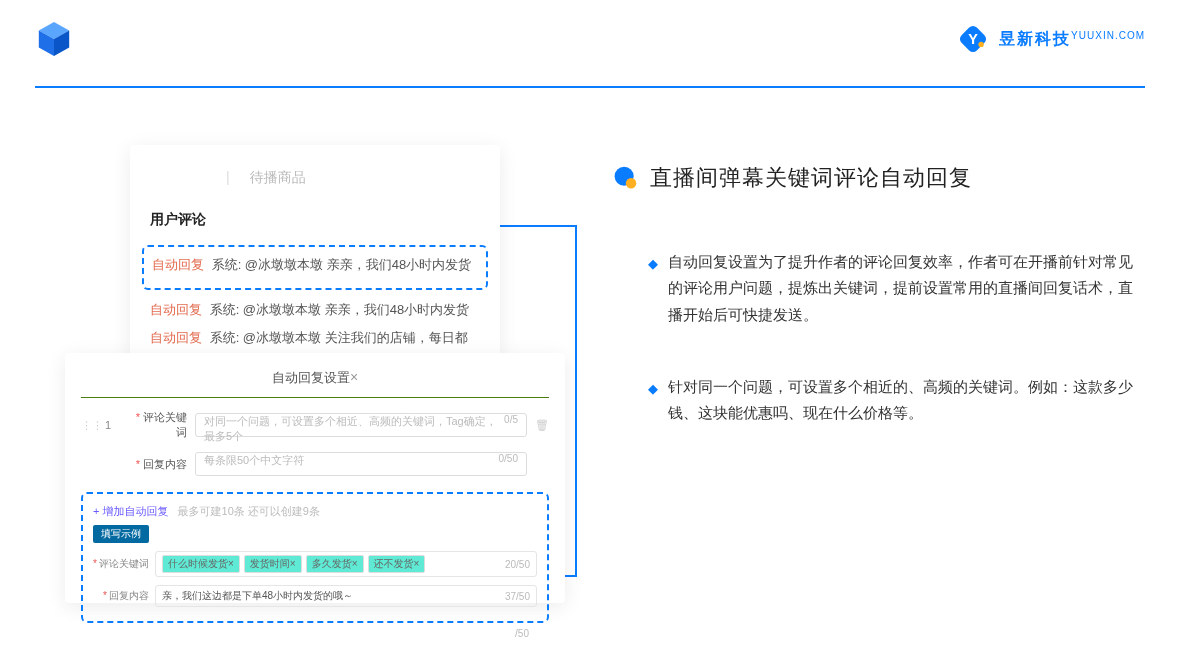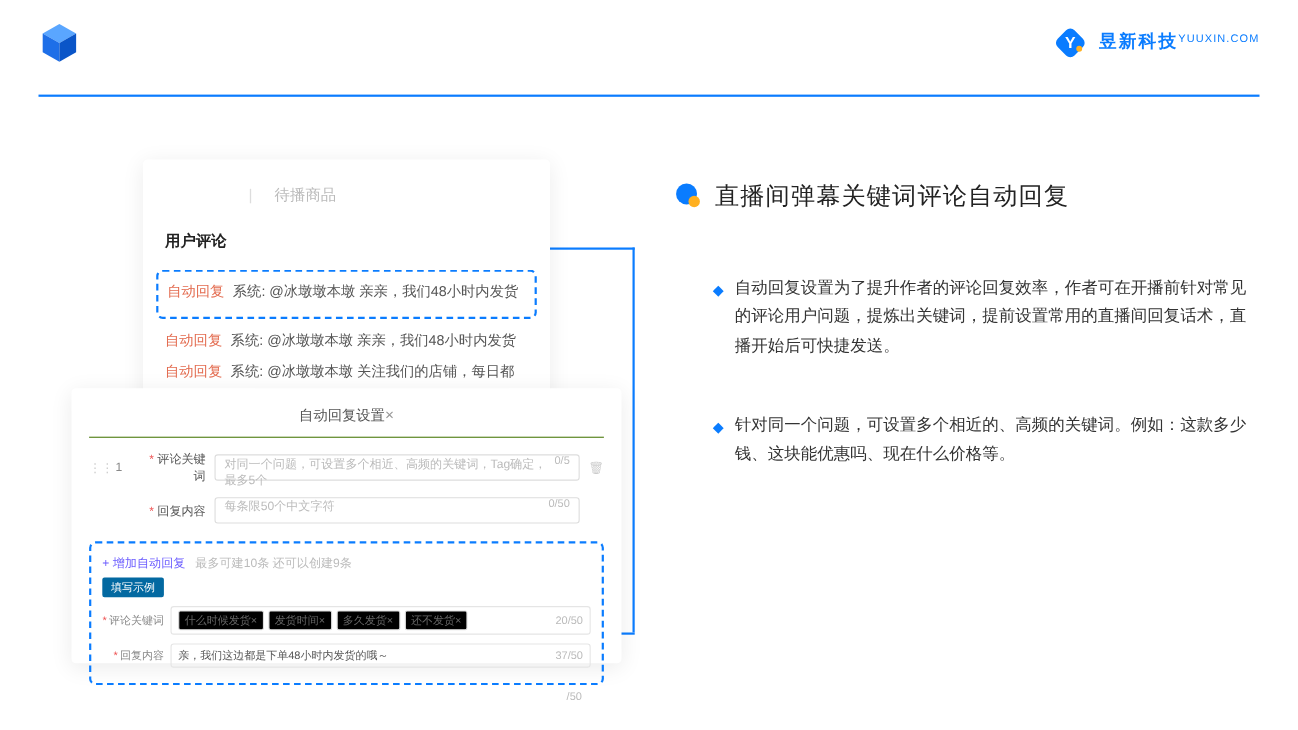--- a/index.html
+++ b/index.html
@@ -116,21 +116,21 @@
 .link-sub { color:#bbb; font-size:11px; margin-left:6px; }
 .pill-badge { display:inline-block; background:#0369a1; color:#fff; font-size:10px; padding:2px 8px; border-radius:2px; margin-top:6px; }
 .tag-row { display:flex; align-items:center; gap:6px; margin-top:8px; }
 .tag-label { width:56px; text-align:right; color:#888; font-size:10px; }
 .tag-label .req { color:#e55; margin-right:2px; }
 .tag-input {
   border:1px solid #e5e5e5; border-radius:3px; padding:3px 6px; display:flex; gap:4px; align-items:center; flex:1;
   justify-content:space-between;
 }
 .tags { display:flex; gap:4px; flex-wrap:wrap; }
-.tag { border:1px solid #ddd; border-radius:2px; padding:1px 5px; font-size:10px; color:#666; background:#000000; }
+.tag { border:1px solid #ddd; border-radius:2px; padding:1px 5px; font-size:10px; color:#666; background:#5eead4; }
 .value-text { font-size:10px; color:#555; }
 
 .connector-v {
   position:absolute; border-right:2px solid #0a7cff;
 }
 .connector-h {
   position:absolute; border-top:2px solid #0a7cff;
 }
 .conn1-h { top:80px; left:432px; width:80px; }
 .conn1-v { top:80px; left:510px; height:350px; }

